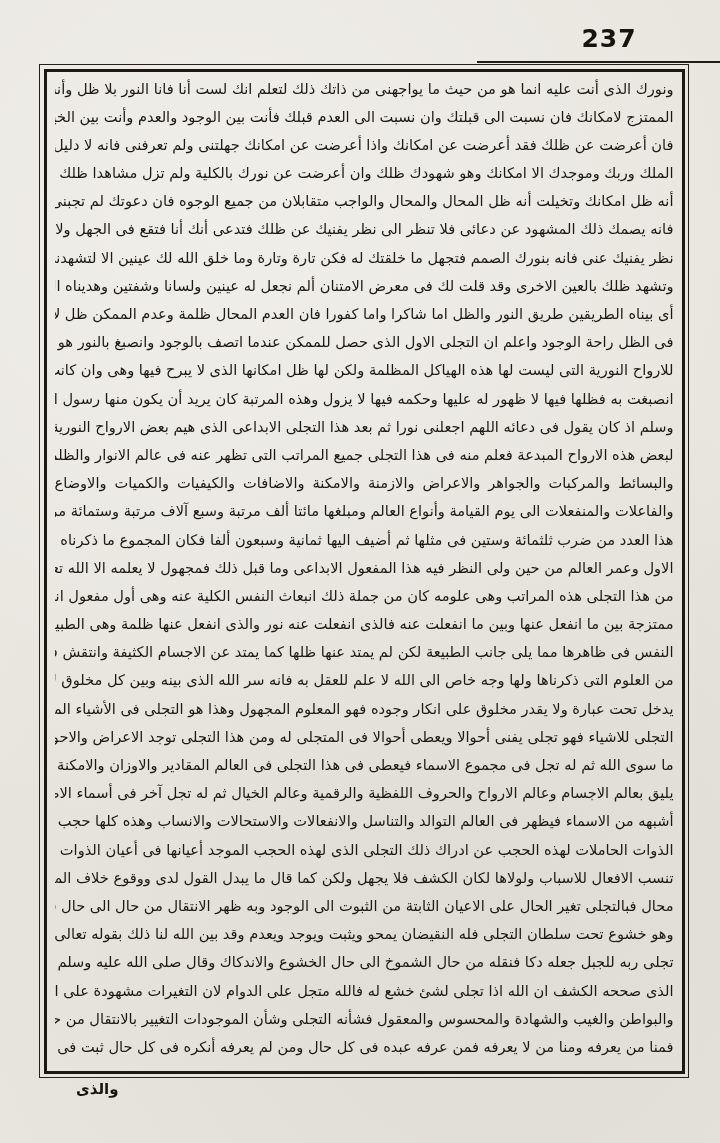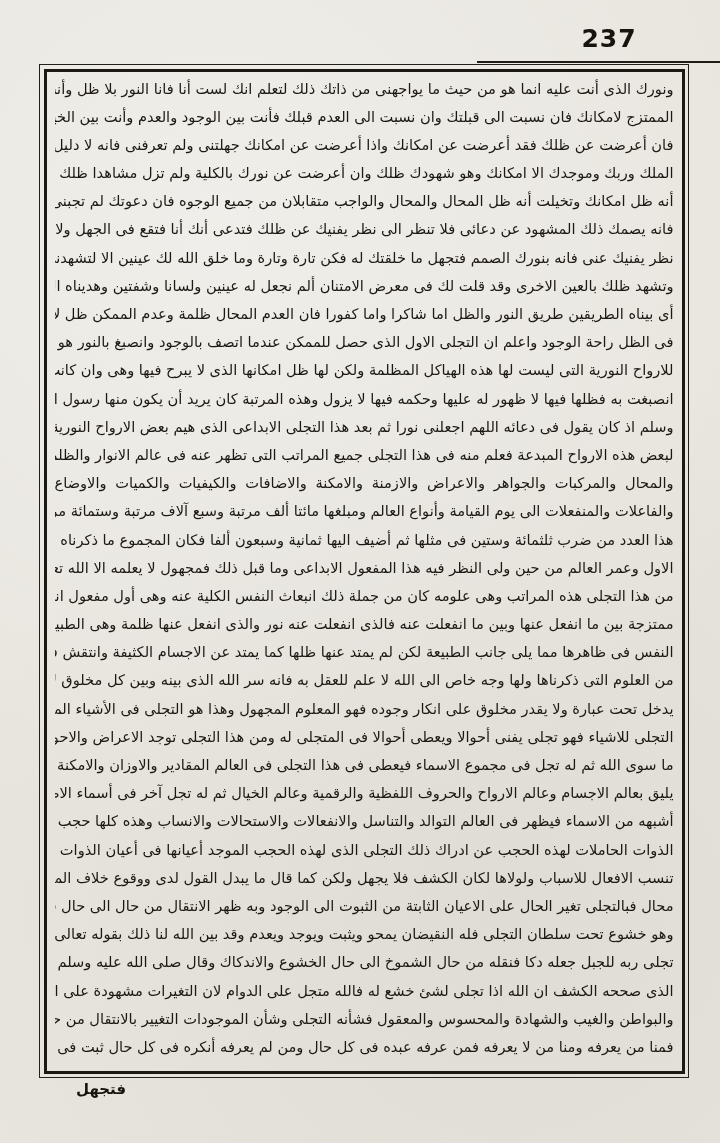--- a/index.html
+++ b/index.html
@@ -87,21 +87,21 @@
           <div class="text-line">أنه ظل امكانك وتخيلت أنه ظل المحال والمحال والواجب متقابلان من جميع الوجوه فان دعوتك لم تجبنى ولم تسمعنى</div>
           <div class="text-line">فانه يصمك ذلك المشهود عن دعائى فلا تنظر الى نظر يفنيك عن ظلك فتدعى أنك أنا فتقع فى الجهل ولا تنظر الى ظلك</div>
           <div class="text-line">نظر يفنيك عنى فانه بنورك الصمم فتجهل ما خلقتك له فكن تارة وتارة وما خلق الله لك عينين الا لتشهدنى بالواحدة</div>
           <div class="text-line">وتشهد ظلك بالعين الاخرى وقد قلت لك فى معرض الامتنان ألم نجعل له عينين ولسانا وشفتين وهديناه النجدين</div>
           <div class="text-line">أى بيناه الطريقين طريق النور والظل اما شاكرا واما كفورا فان العدم المحال ظلمة وعدم الممكن ظل لا ظلمة ولهذا</div>
           <div class="text-line">فى الظل راحة الوجود واعلم ان التجلى الاول الذى حصل للممكن عندما اتصف بالوجود وانصبغ بالنور هو التجلى</div>
           <div class="text-line">للارواح النورية التى ليست لها هذه الهياكل المظلمة ولكن لها ظل امكانها الذى لا يبرح فيها وهى وان كانت نورا بما</div>
           <div class="text-line">انصبغت به فظلها فيها لا ظهور له عليها وحكمه فيها لا يزول وهذه المرتبة كان يريد أن يكون منها رسول الله صلى الله عليه</div>
           <div class="text-line">وسلم اذ كان يقول فى دعائه اللهم اجعلنى نورا ثم بعد هذا التجلى الابداعى الذى هيم بعض الارواح النورية تجلى تجليا</div>
           <div class="text-line">لبعض هذه الارواح المبدعة فعلم منه فى هذا التجلى جميع المراتب التى تظهر عنه فى عالم الانوار والظلم واللطائف والكثائف</div>
-          <div class="text-line">والمحال والمركبات والجواهر والاعراض والازمنة والامكنة والاضافات والكيفيات والكميات والاوضاع</div>
+          <div class="text-line">والبسائط والمركبات والجواهر والاعراض والازمنة والامكنة والاضافات والكيفيات والكميات والاوضاع</div>
           <div class="text-line">والفاعلات والمنفعلات الى يوم القيامة وأنواع العالم ومبلغها مائتا ألف مرتبة وسبع آلاف مرتبة وستمائة مرتبة وقام</div>
           <div class="text-line">هذا العدد من ضرب ثلثمائة وستين فى مثلها ثم أضيف اليها ثمانية وسبعون ألفا فكان المجموع ما ذكرناه وهو علم العقل</div>
           <div class="text-line">الاول وعمر العالم من حين ولى النظر فيه هذا المفعول الابداعى وما قبل ذلك فمجهول لا يعلمه الا الله تعالى فلما علم العقل</div>
           <div class="text-line">من هذا التجلى هذه المراتب وهى علومه كان من جملة ذلك انبعاث النفس الكلية عنه وهى أول مفعول انبعاثى وهى</div>
           <div class="text-line">ممتزجة بين ما انفعل عنها وبين ما انفعلت عنه فالذى انفعلت عنه نور والذى انفعل عنها ظلمة وهى الطبيعة فظهر ظل</div>
           <div class="text-line">النفس فى ظاهرها مما يلى جانب الطبيعة لكن لم يمتد عنها ظلها كما يمتد عن الاجسام الكثيفة وانتقش فيها جميع ما للعقل</div>
           <div class="text-line">من العلوم التى ذكرناها ولها وجه خاص الى الله لا علم للعقل به فانه سر الله الذى بينه وبين كل مخلوق لا تعرف نسبته ولا</div>
           <div class="text-line">يدخل تحت عبارة ولا يقدر مخلوق على انكار وجوده فهو المعلوم المجهول وهذا هو التجلى فى الأشياء المبقى أعيانها وأما</div>
           <div class="text-line">التجلى للاشياء فهو تجلى يفنى أحوالا ويعطى أحوالا فى المتجلى له ومن هذا التجلى توجد الاعراض والاحوال فى كل</div>
           <div class="text-line">ما سوى الله ثم له تجل فى مجموع الاسماء فيعطى فى هذا التجلى فى العالم المقادير والاوزان والامكنة والازمان والشرائع وما</div>
@@ -112,15 +112,15 @@
           <div class="text-line">محال فبالتجلى تغير الحال على الاعيان الثابتة من الثبوت الى الوجود وبه ظهر الانتقال من حال الى حال فى الموجودات</div>
           <div class="text-line">وهو خشوع تحت سلطان التجلى فله النقيضان يمحو ويثبت ويوجد ويعدم وقد بين الله لنا ذلك بقوله تعالى فلما</div>
           <div class="text-line">تجلى ربه للجبل جعله دكا فنقله من حال الشموخ الى حال الخشوع والاندكاك وقال صلى الله عليه وسلم فى الحديث</div>
           <div class="text-line">الذى صححه الكشف ان الله اذا تجلى لشئ خشع له فالله متجل على الدوام لان التغيرات مشهودة على الدوام فى الظواهر</div>
           <div class="text-line">والبواطن والغيب والشهادة والمحسوس والمعقول فشأنه التجلى وشأن الموجودات التغيير بالانتقال من حال الى حال</div>
           <div class="text-line">فمنا من يعرفه ومنا من لا يعرفه فمن عرفه عبده فى كل حال ومن لم يعرفه أنكره فى كل حال ثبت فى الصحيح ان النبى صلى</div>
         </div>
     </div>
   </div>
 
-  <div class="catchword">فتجهل</div>
+  <div class="catchword">والذى</div>
 
 </div>
 
 </body></html>

